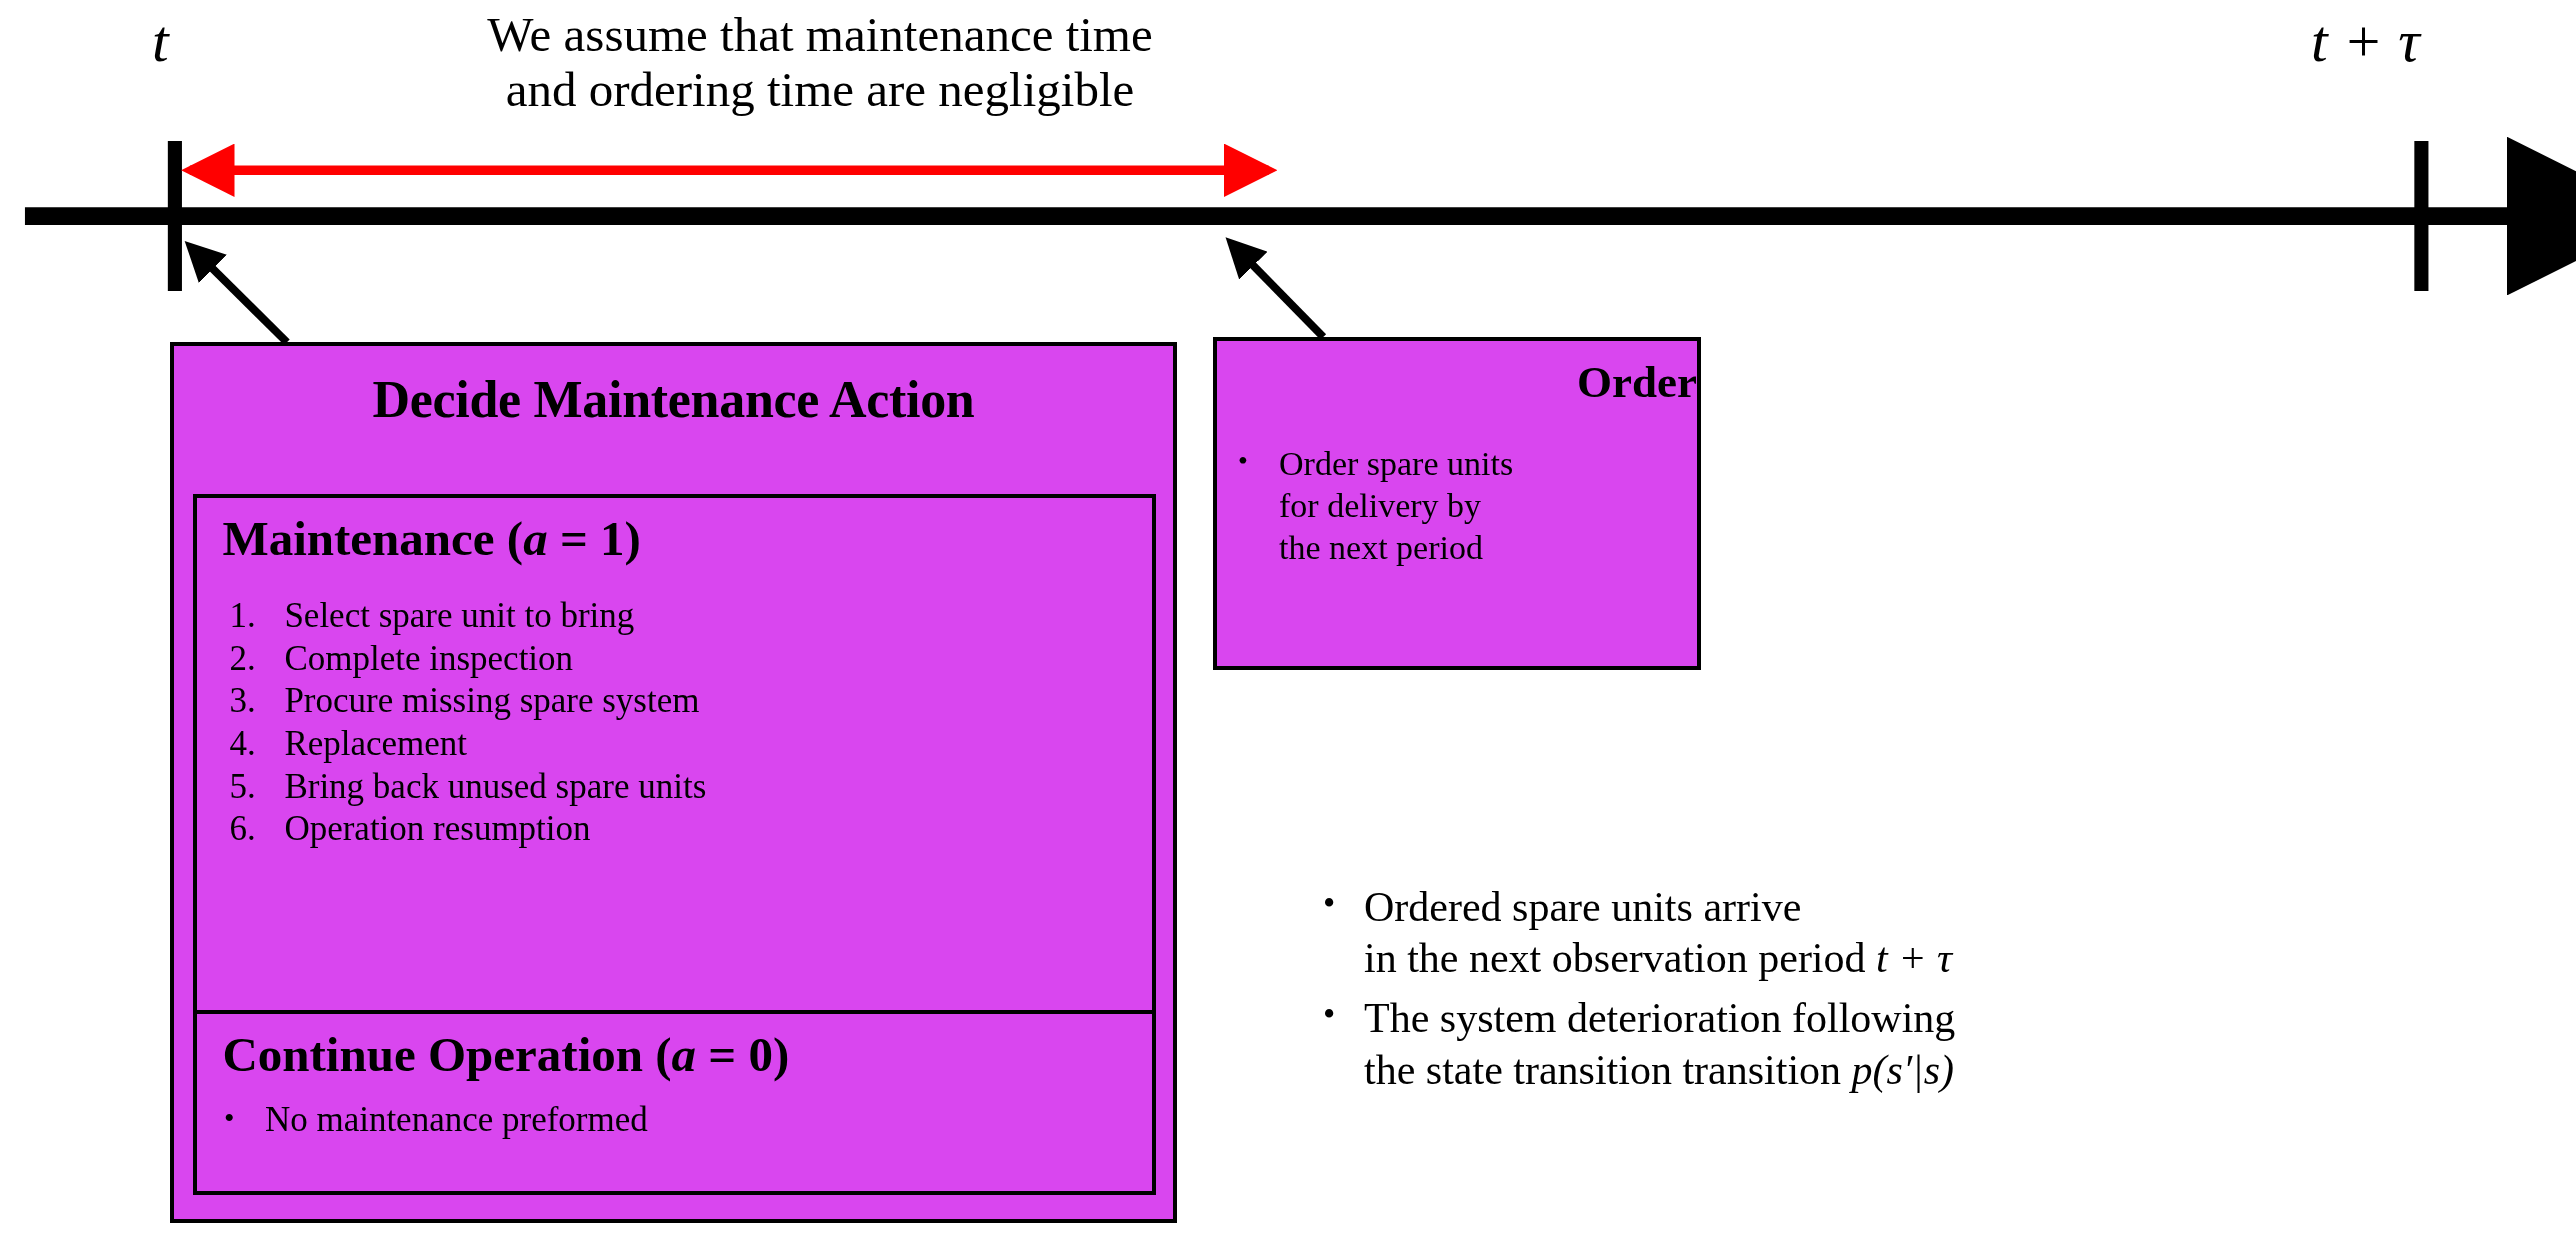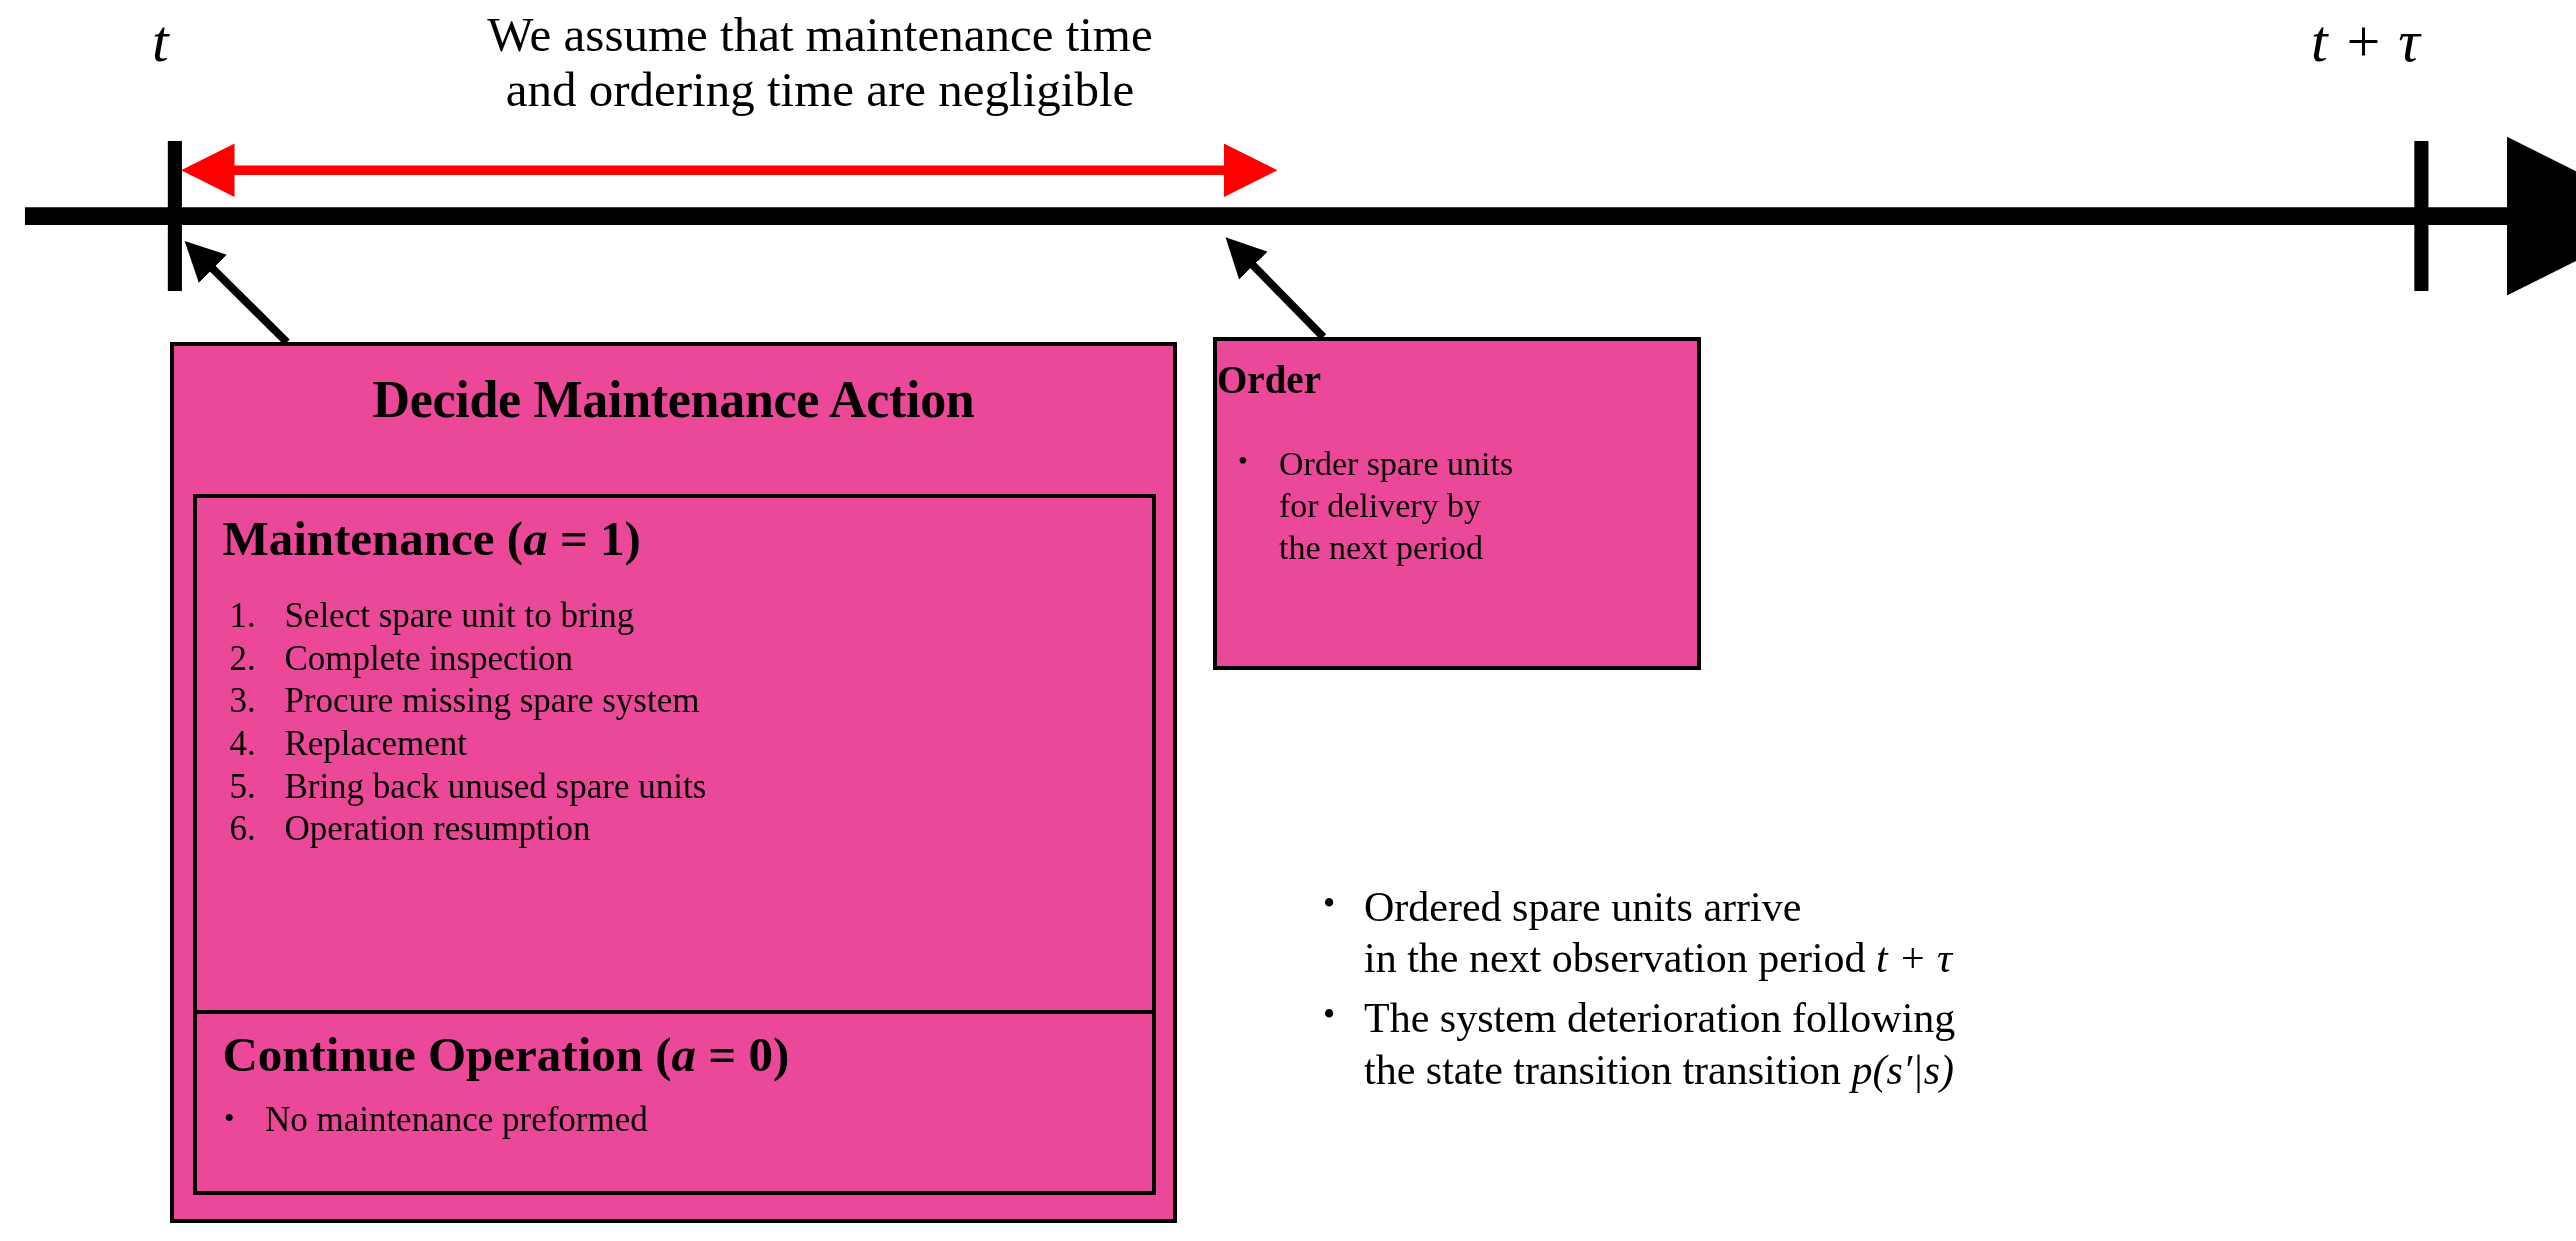--- a/index.html
+++ b/index.html
@@ -54,21 +54,21 @@
     font-size: 49px;
     line-height: 1.13;
   }
   #assumption-caption .cap-line {
     display: block;
   }
 
   
   .box {
     position: absolute;
-    background: #ec4899;
+    background: #d946ef;
     border: 4.4px solid #000000;
     box-sizing: border-box;
   }
 
   
   #decide-box {
     left: 170px;
     top: 342px;
     width: 1007px;
     height: 881px;
@@ -170,23 +170,23 @@
     left: 1213px;
     top: 337px;
     width: 488px;
     height: 333px;
   }
   #order-title {
     position: absolute;
     left: 0;
     top: 19.4px;
     width: 100%;
-    text-align: left;
+    text-align: right;
     font-weight: bold;
-    font-size: 39px;
+    font-size: 45px;
     line-height: 1;
   }
   #order-bullet {
     position: absolute;
     left: 21px;
     top: 102px;
     width: 446px;
     font-size: 34px;
     line-height: 1.24;
   }

